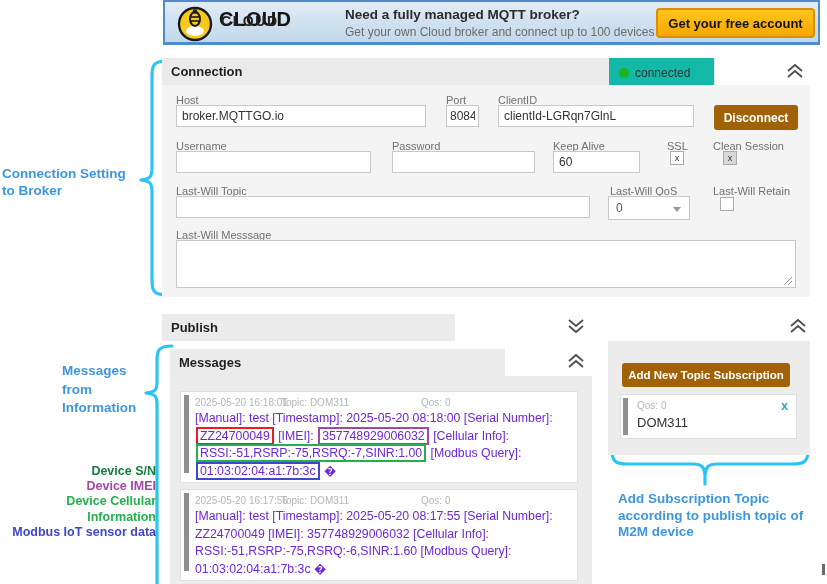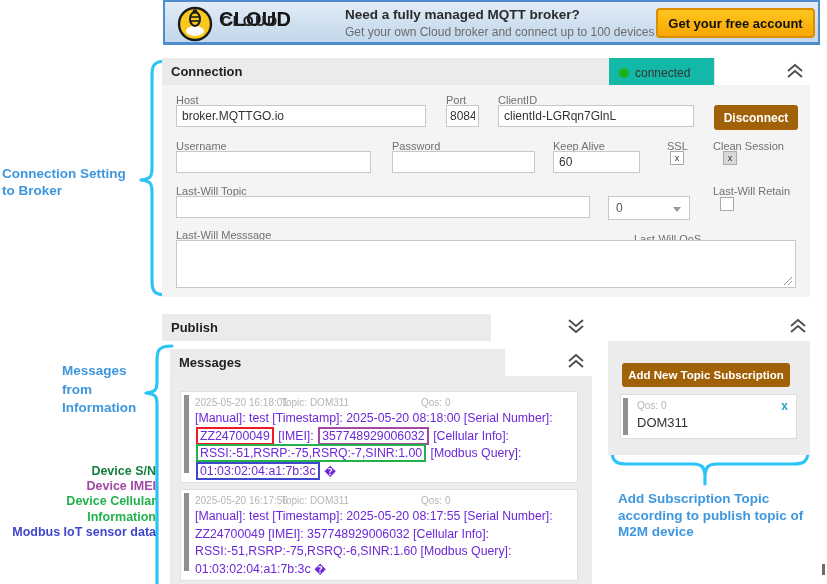--- a/index.html
+++ b/index.html
@@ -135,37 +135,37 @@
     <input class="fld-input" style="left: 230px; top: 66px; width: 143px;" value="">
     <div class="fld-label" style="left:391px; top:55px;">Keep Alive</div>
     <input class="fld-input" style="left: 391px; top: 66px; width: 87px;" value="60">
     <div class="fld-label" style="left:505px; top:55px;">SSL</div>
     <div class="cbx" style="left:508px; top:66px;"><span>x</span></div>
     <div class="fld-label" style="left:551px; top:55px;">Clean Session</div>
     <div class="cbx dis" style="left:561px; top:66px;"><span>x</span></div>
 
     <div class="fld-label" style="left:14px; top:100px;">Last-Will Topic</div>
     <input class="fld-input" style="left: 14px; top: 111px; width: 414px;" value="">
-    <div class="fld-label" style="left:472px; top:100px;margin-top:48px;">Last-Will QoS</div>
+    <div class="fld-label" style="left:448px; top:100px;">Last-Will QoS</div>
     <div class="fake-select" style="left:446px; top:111px; width:82px;">
       <span>0</span>
       <span class="sel-arrow"></span>
     </div>
     <div class="fld-label" style="left:551px; top:100px;">Last-Will Retain</div>
     <div class="cbx" style="left:558px; top:112px;"><span></span></div>
 
     <div class="fld-label" style="left:14px; top:144px;">Last-Will Messsage</div>
     <textarea class="fld-textarea" style="left: 14px; top: 155px; width: 620px; height: 48px;"></textarea>
     <svg class="tgrip" style="left:621px; top:191px;" width="10" height="10" viewBox="0 0 10 10">
       <line x1="1" y1="9" x2="9" y2="1" stroke="#999" stroke-width="1"></line>
       <line x1="5" y1="9" x2="9" y2="5" stroke="#999" stroke-width="1"></line>
     </svg>
   </div>
 
-  <div class="hdr-strip" style="left:162px; top:314px; width:329px;">
+  <div class="hdr-strip" style="left:162px; top:314px; width:293px;">
     <span class="panel-title">Publish</span>
   </div>
   <svg class="chev" style="left:567px; top:318px;" width="18" height="16" viewBox="0 0 18 16">
     <polyline points="2,2 9,8 16,2"></polyline>
       <polyline points="2,8 9,14 16,8"></polyline>
   </svg>
 
   <div class="hdr-strip" style="left:170px; top:349px; width:335px;">
     <span class="panel-title">Messages</span>
   </div>

